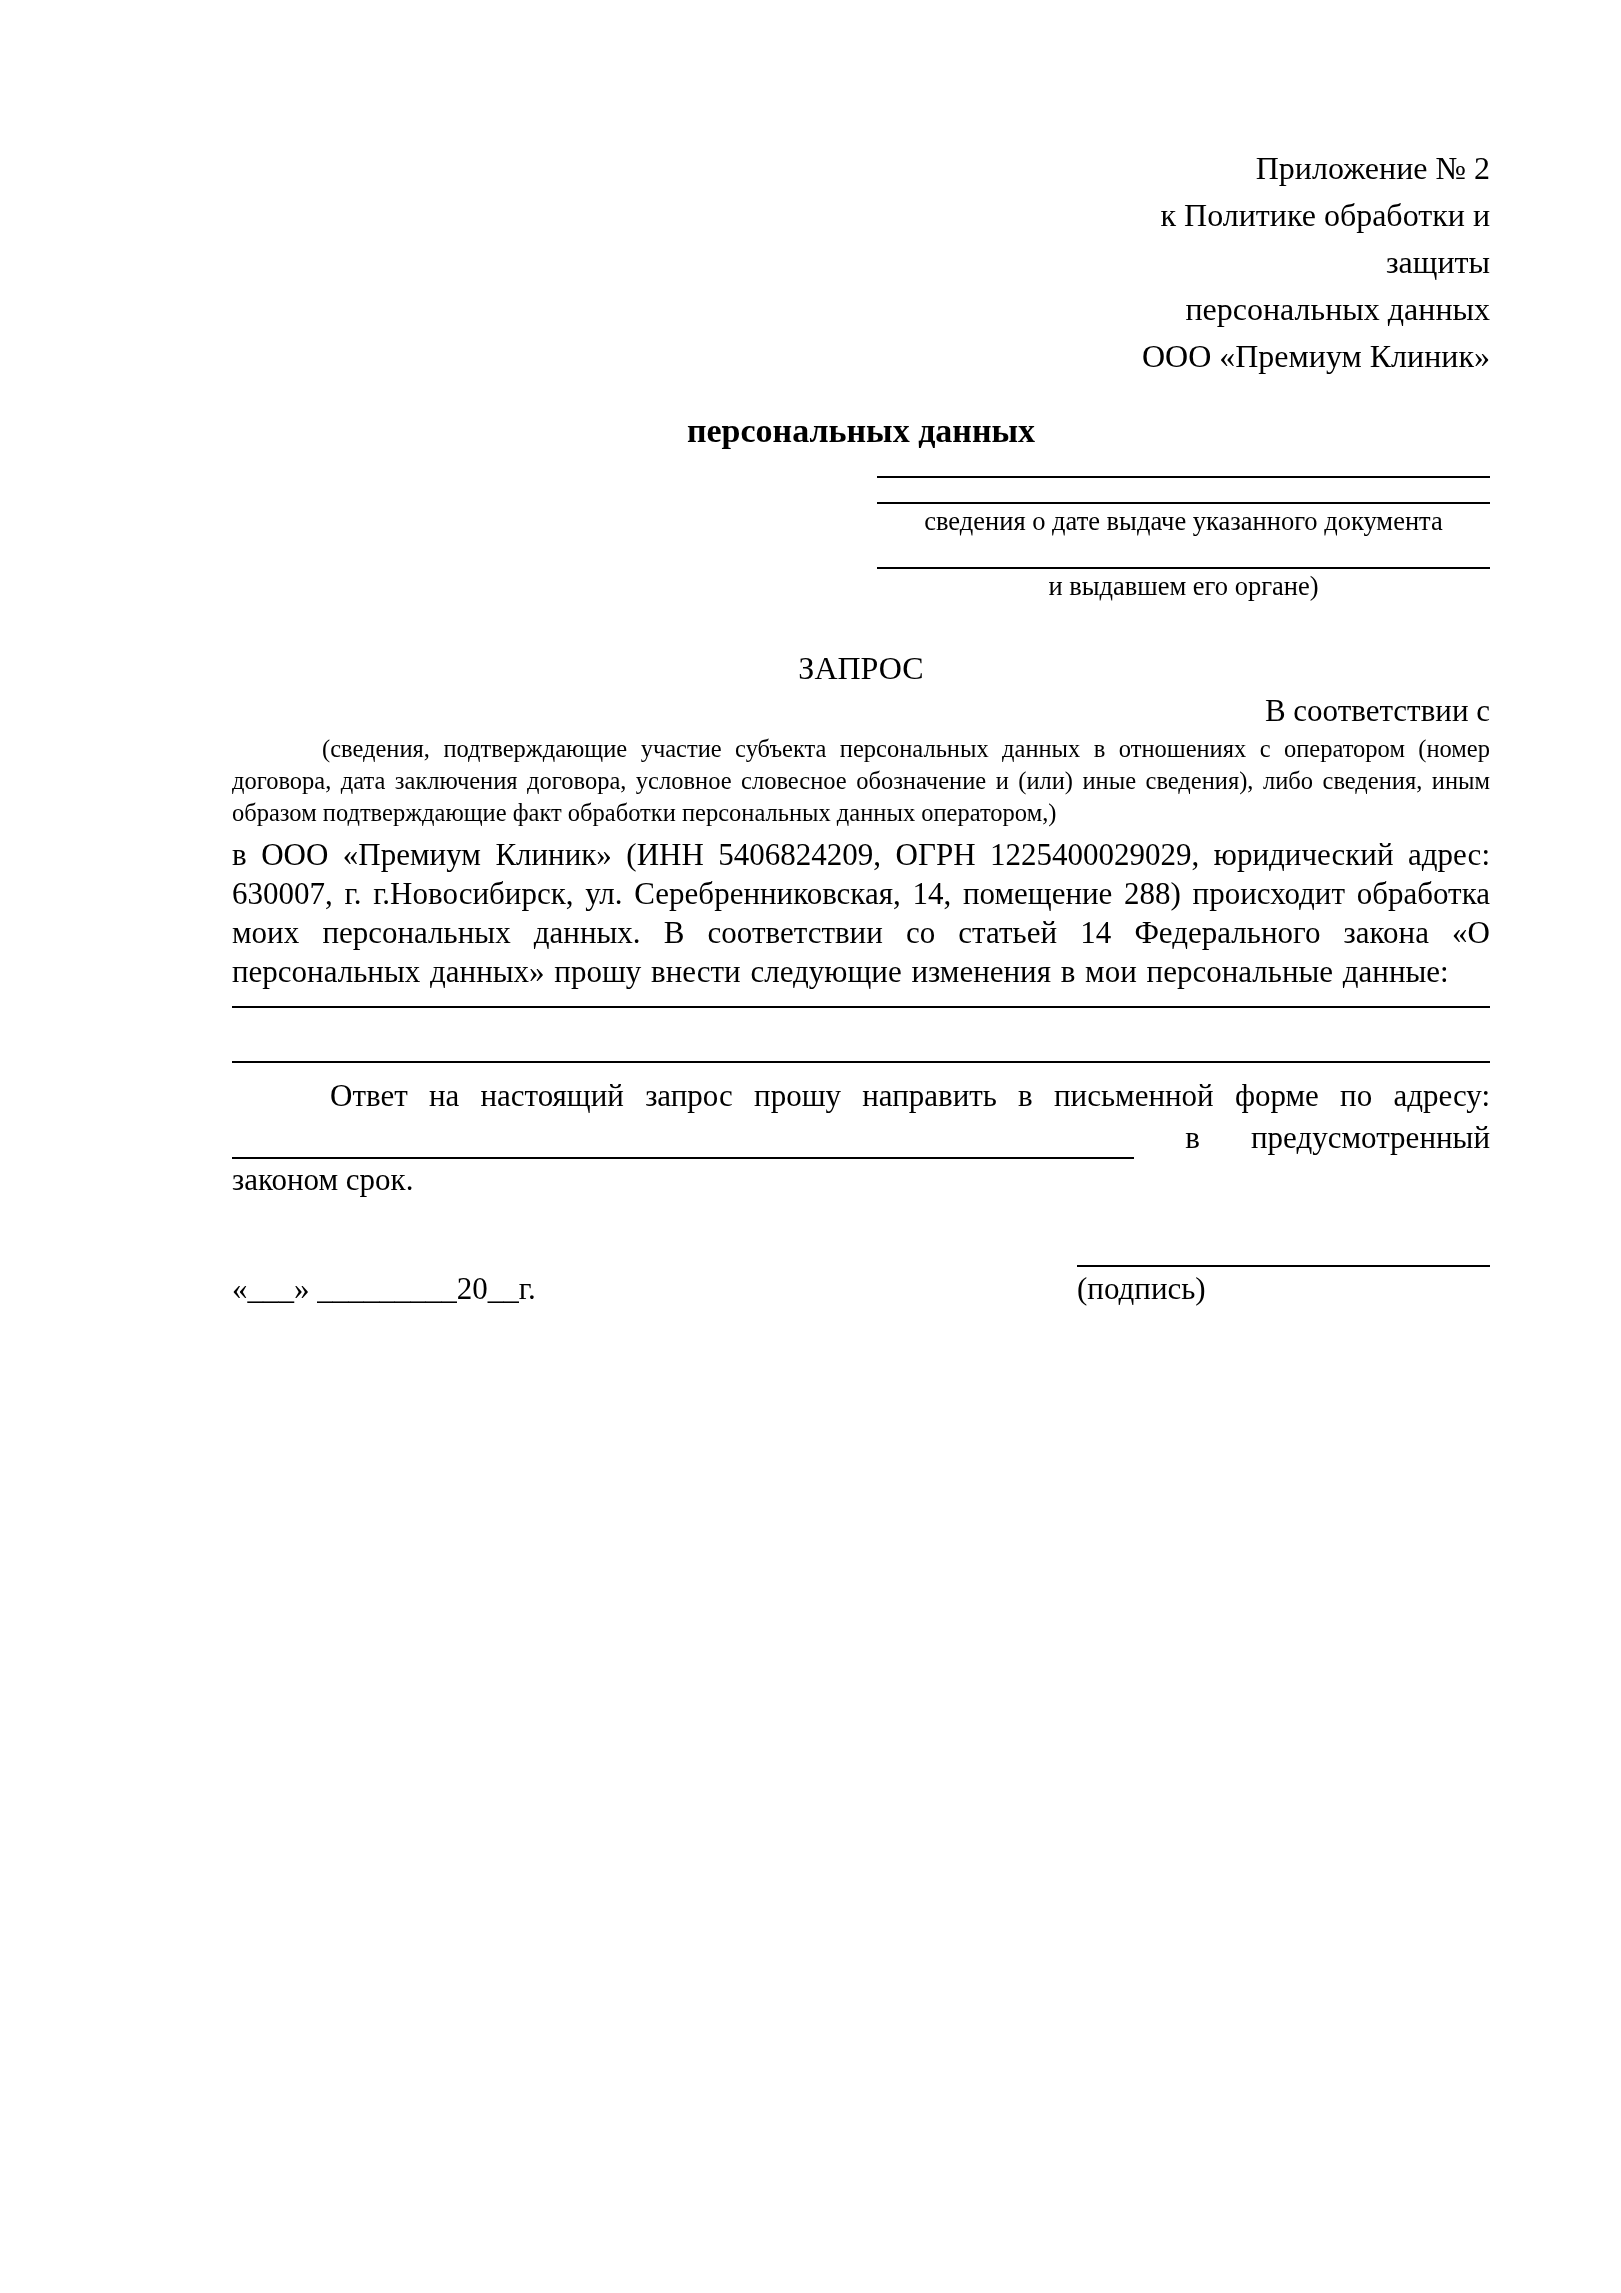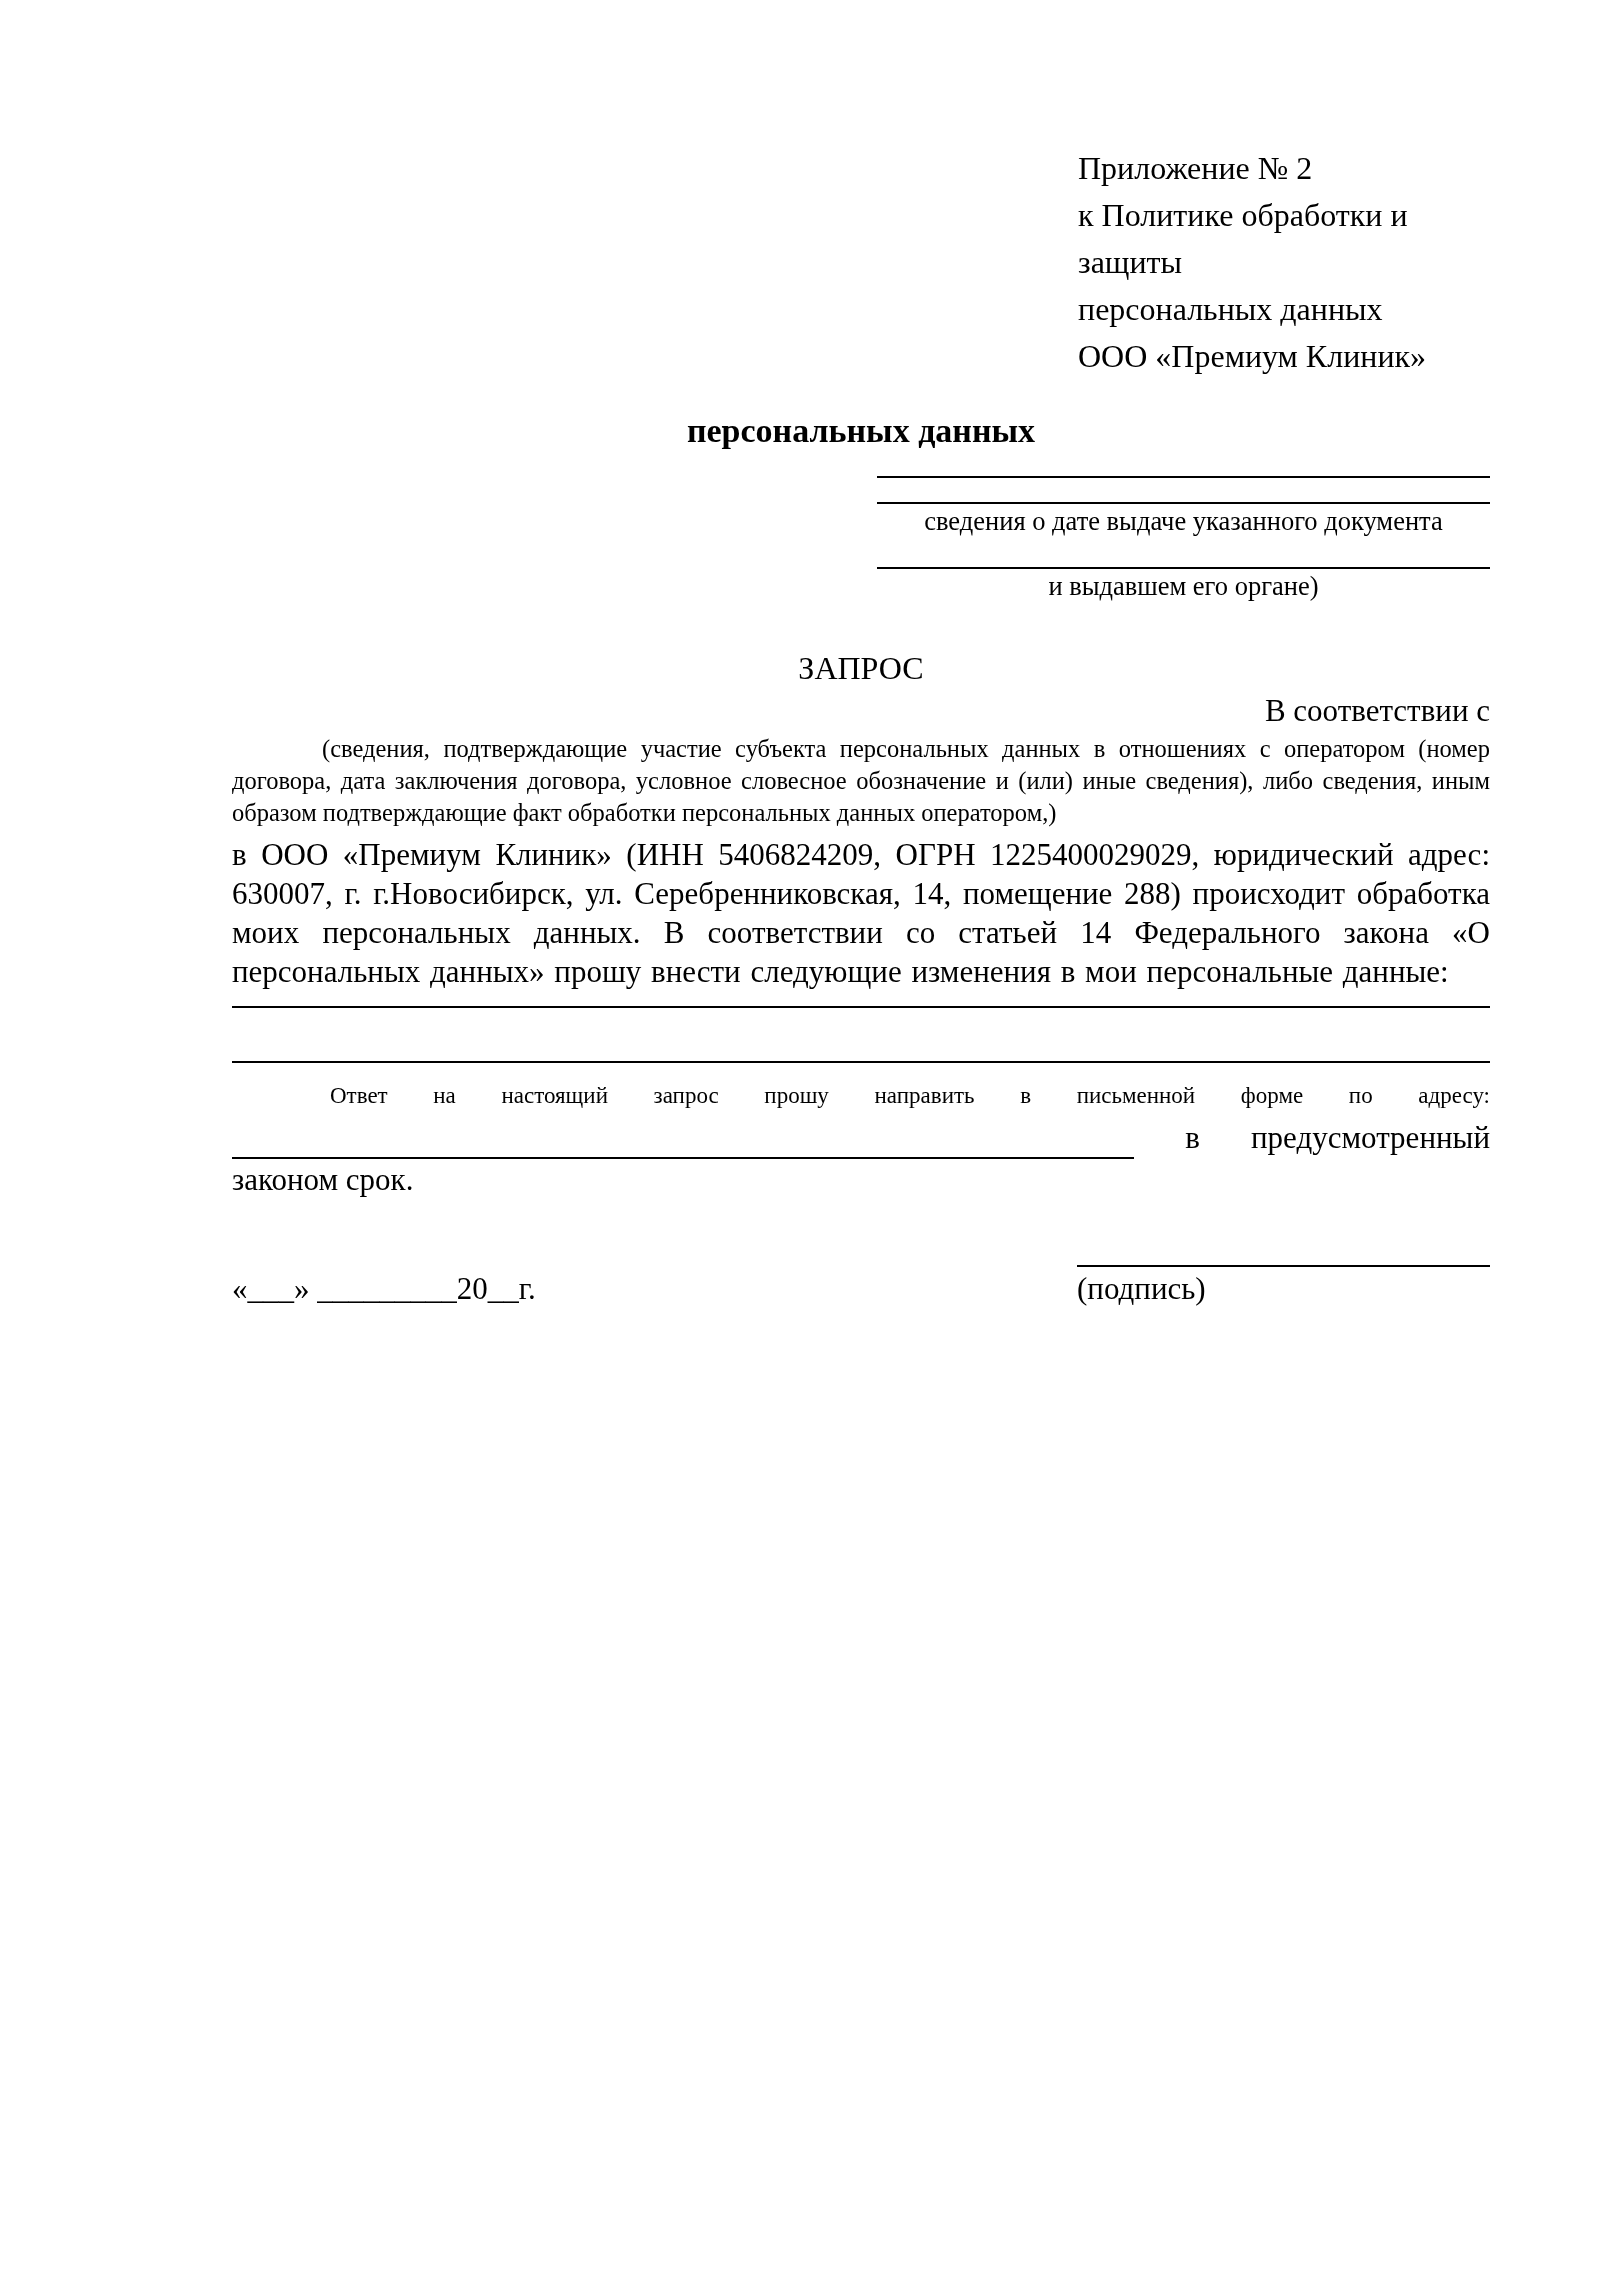--- a/index.html
+++ b/index.html
@@ -18,21 +18,21 @@
     padding: 145px 131px 0 232px;
     overflow: hidden;
   }
   .content { width: 1258px; }
 
   
   .header-block {
     margin-left: 846px;
     font-size: 32px;
     line-height: 47px;
-    text-align: left;
+    text-align: right;
   }
 
   
   .doc-title {
     margin-top: 27.4px;
     font-size: 34px;
     line-height: 47px;
     font-weight: bold;
     text-align: center;
   }
@@ -100,21 +100,21 @@
   }
 
   .rule {
     border-bottom: 2.9px solid #000;
   }
   .rule-1 { height: 15.7px; }
   .rule-2 { height: 53px; }
 
   .reply-line-1 {
     margin-top: 11.8px;
-    font-size: 23px;
+    font-size: 31px;
     line-height: 42px;
     text-align: justify;
     text-align-last: justify;
     text-indent: 98px;
   }
   .reply-line-2 {
     display: flex;
     align-items: flex-end;
     justify-content: space-between;
     font-size: 31px;

